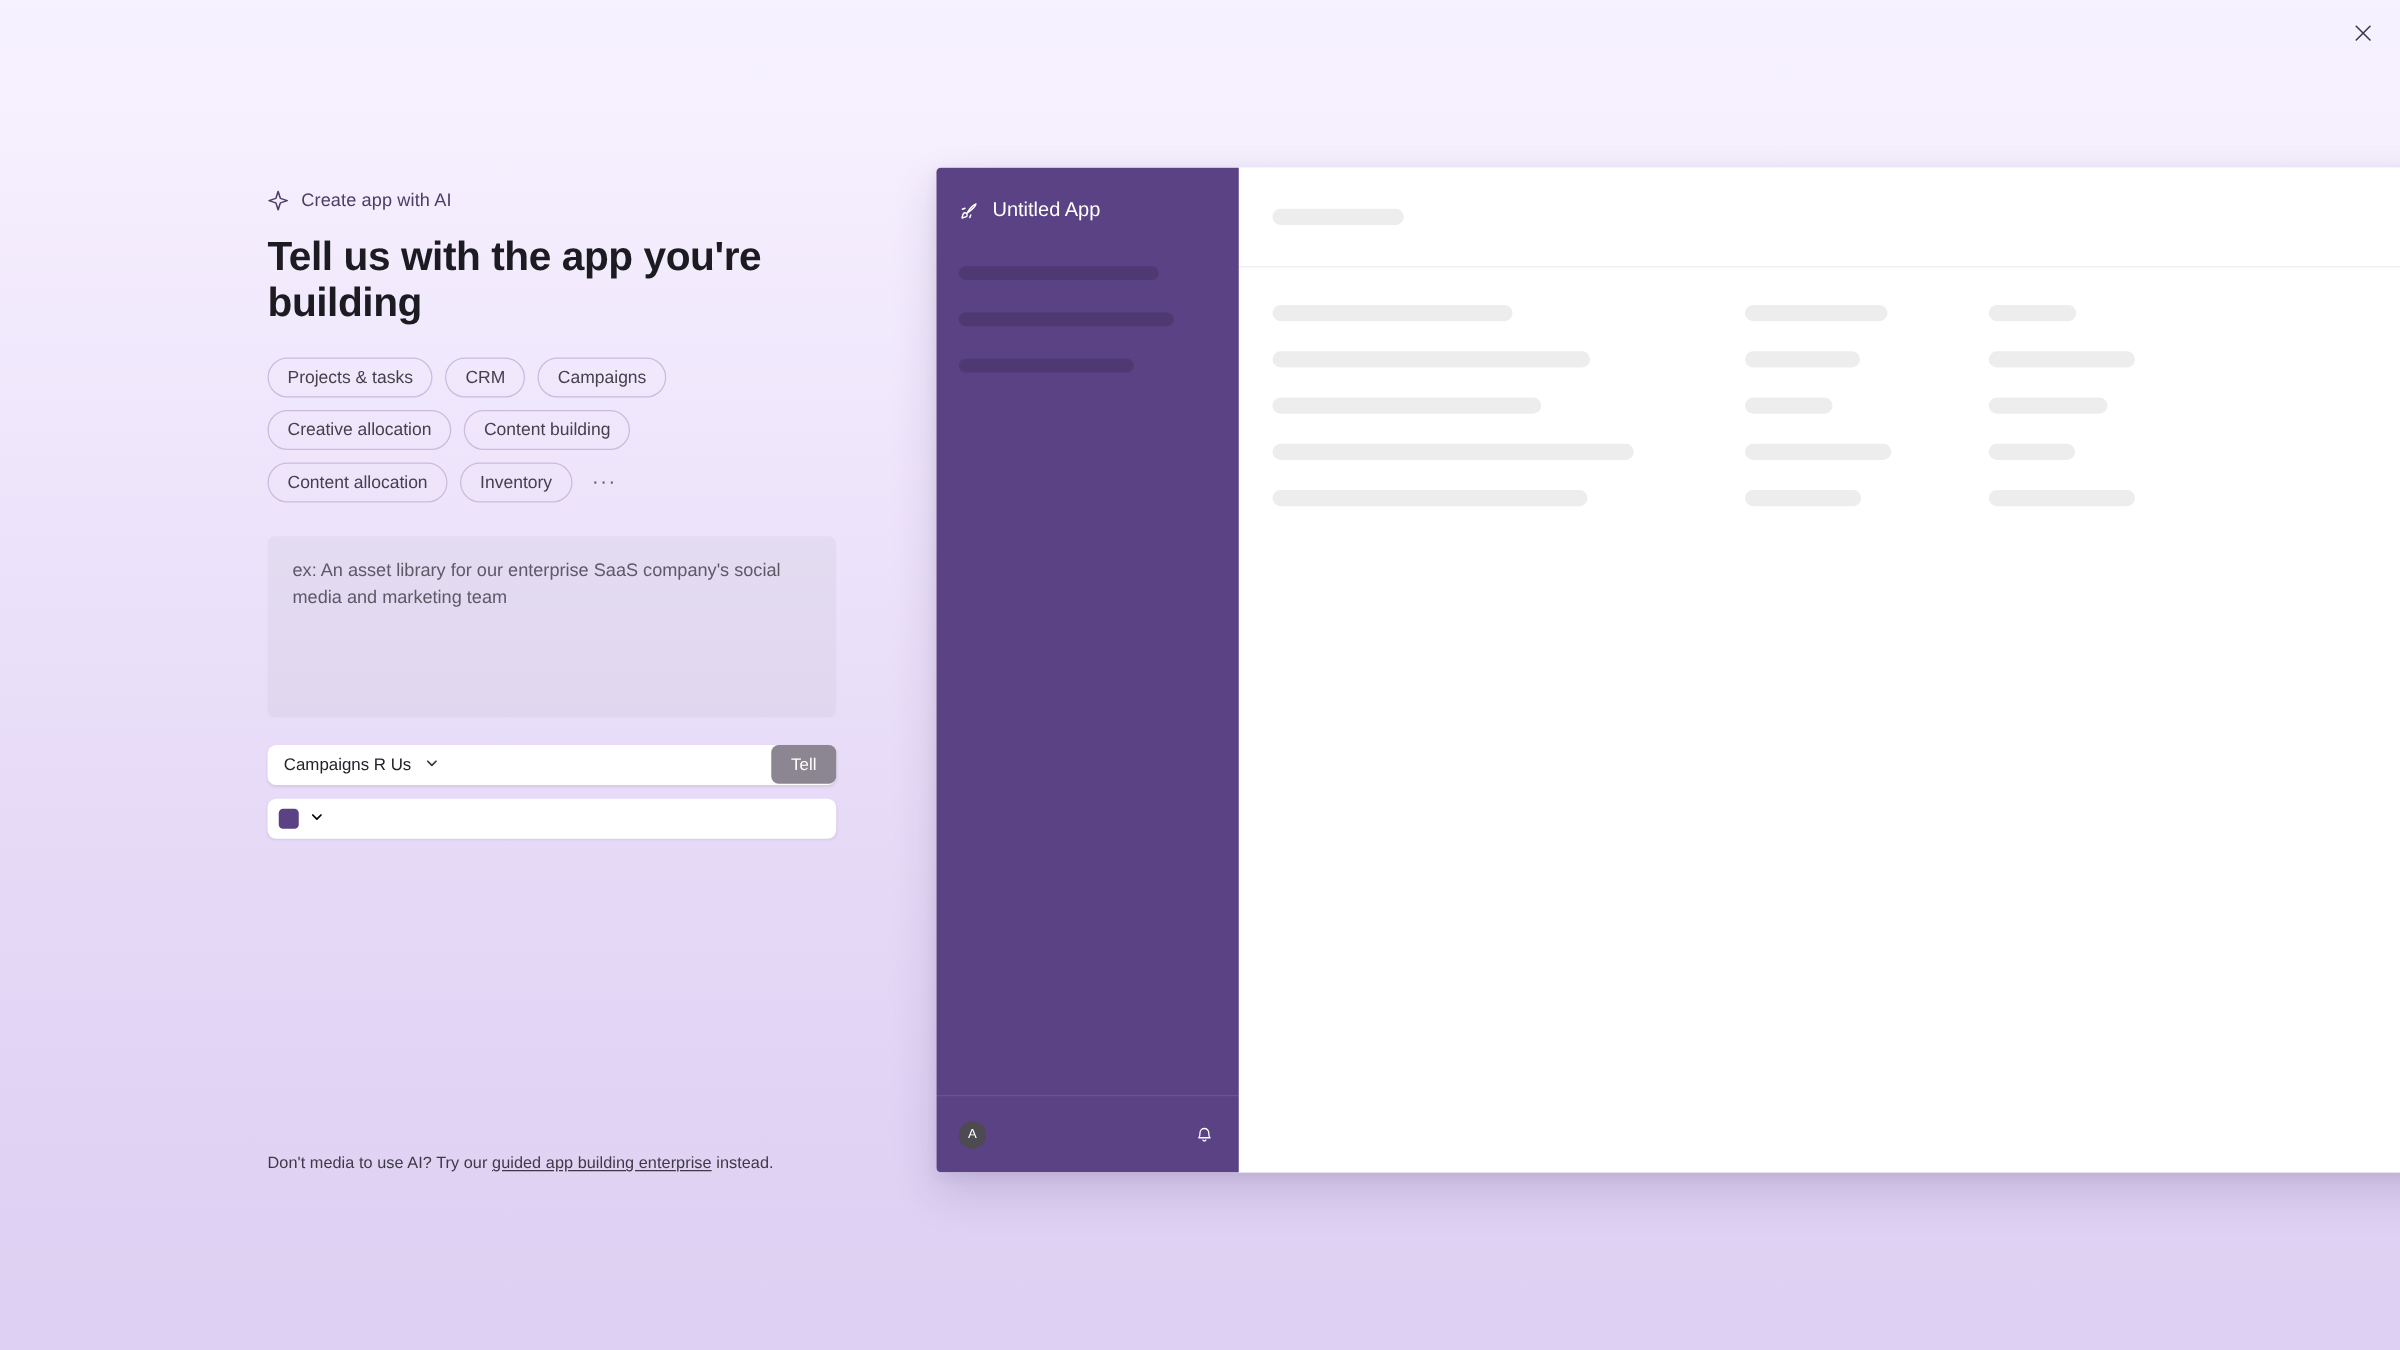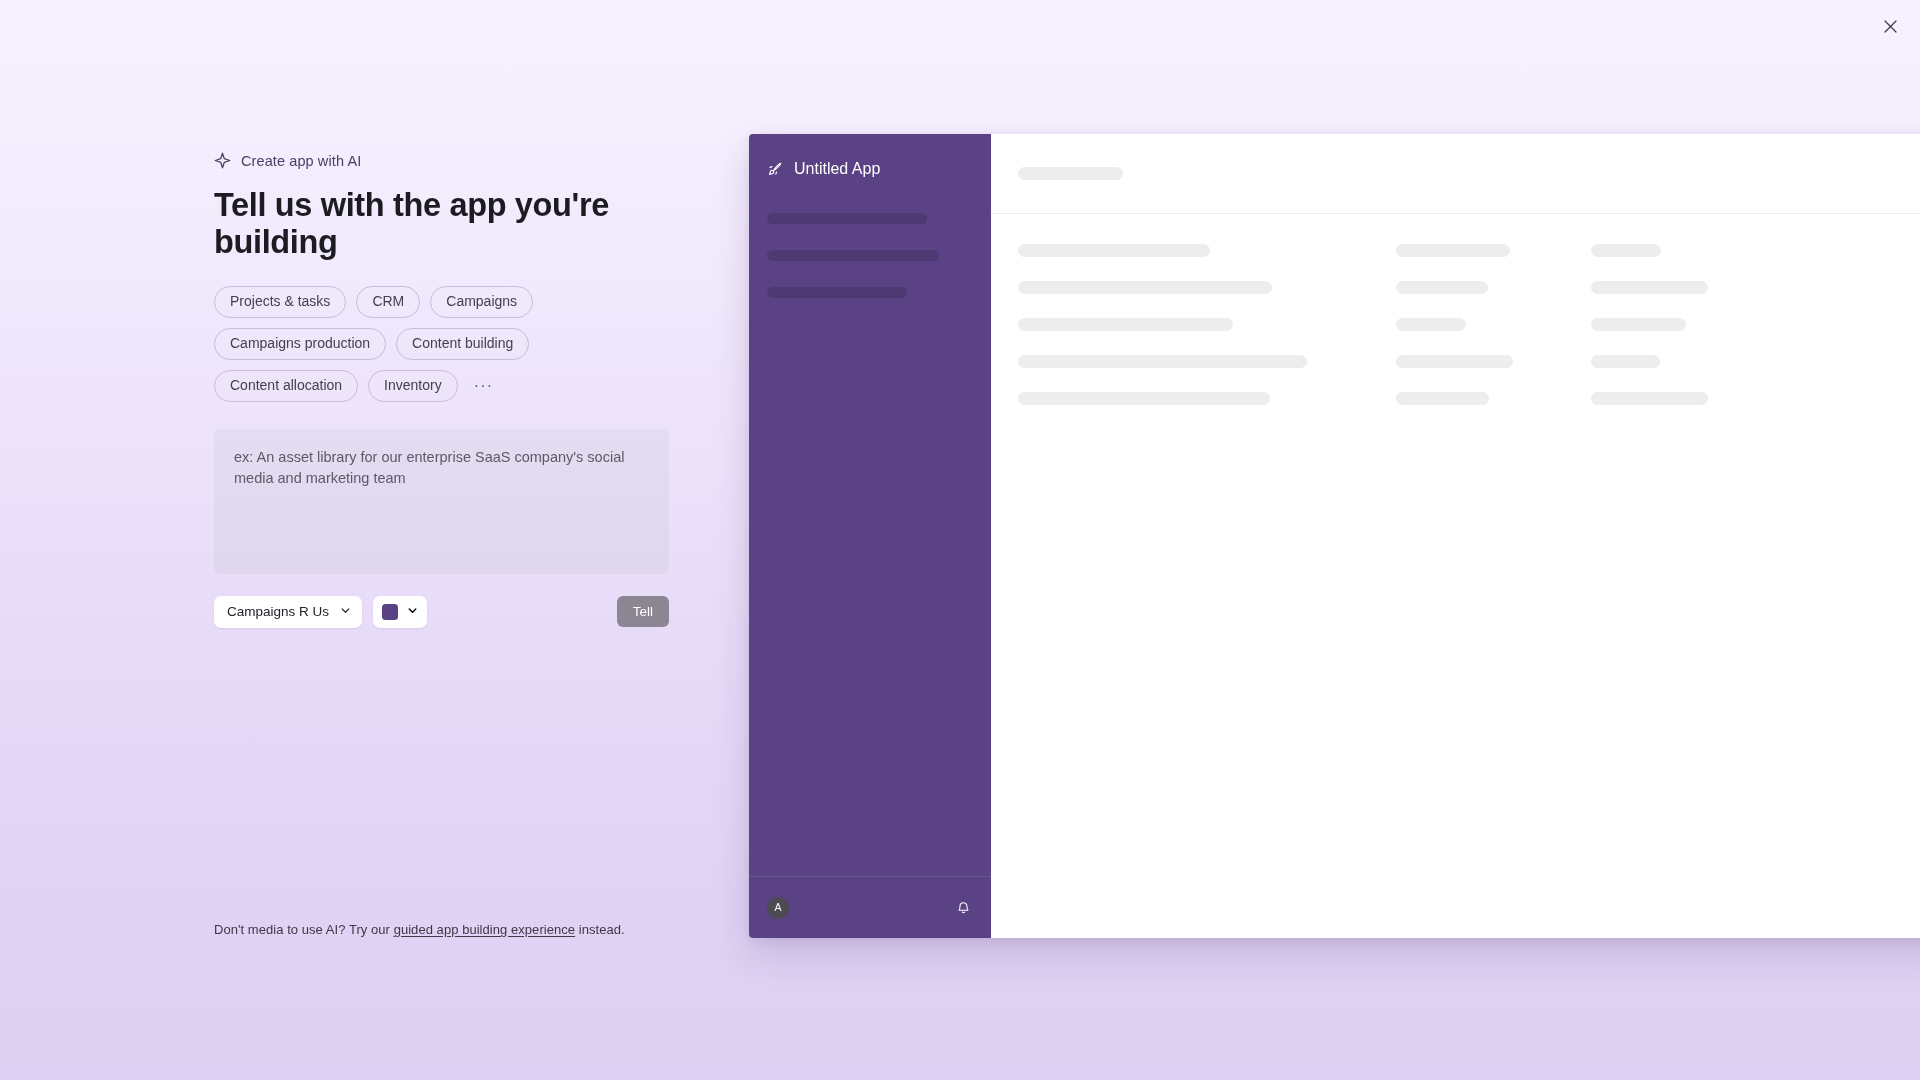--- a/index.html
+++ b/index.html
@@ -120,23 +120,23 @@
     outline: none;
     display: block;
   }
   .prompt-box::placeholder { color: #5e5867; }
 
   
   .controls {
     margin-top: 22px;
     width: 455px;
     display: flex;
-    align-items: center;
     gap: 11px;
     position: relative;
+    flex-direction: column;
   }
   .select-pill {
     display: flex;
     align-items: center;
     gap: 11px;
     background: #ffffff;
     border: none;
     border-radius: 7px;
     height: 32px;
     padding: 0 11px 0 13px;
@@ -315,21 +315,21 @@
     </span>
     <span>Create app with AI</span>
   </div>
 
   <h1 class="headline">Tell us with the app you're building</h1>
 
   <div class="chips">
     <button class="chip">Projects &amp; tasks</button>
     <button class="chip">CRM</button>
     <button class="chip">Campaigns</button>
-    <button class="chip">Campaigns production</button>
+    <button class="chip">Creative allocation</button>
     <button class="chip">Content building</button>
     <button class="chip">Content allocation</button>
     <button class="chip">Inventory</button>
     <button class="chip-more">···</button>
   </div>
 
   <textarea class="prompt-box" placeholder="ex: An asset library for our enterprise SaaS company's social media and marketing team" style=""></textarea>
 
   <div class="controls">
 
@@ -349,21 +349,21 @@
           <polyline points="2.2,4 5.5,7.3 8.8,4"></polyline>
         </svg>
       </span>
     </button>
 
     <button class="next-btn">Tell</button>
   </div>
 </div>
 
 <div class="footer-note">
-  <span>Don't media to use AI? Try our </span><a href="#">guided app building experience</a><span> instead.</span>
+  <span>Don't media to use AI? Try our </span><a href="#">guided app building enterprise</a><span> instead.</span>
 </div>
 
 <div class="preview">
 
   <div class="pv-sidebar" style="background: rgb(90, 66, 133);">
     <div class="pv-sidebar-title">
       <span class="rocket">
         <svg width="16" height="16" viewBox="0 0 16 16" fill="none" stroke="currentColor" stroke-width="1.15" stroke-linecap="round" stroke-linejoin="round">
           <path d="M6.3 9.7 C6.3 9.7 4.6 8.9 4.0 9.5 C3.2 10.3 2.6 13.4 2.6 13.4 C2.6 13.4 5.7 12.8 6.5 12.0 C7.1 11.4 6.3 9.7 6.3 9.7 Z"></path>
           <path d="M6.4 9.8 C6.4 9.8 8.2 6.6 10.6 4.3 C12.0 2.9 13.8 2.2 13.8 2.2 C13.8 2.2 13.1 4.0 11.7 5.4 C9.4 7.8 6.4 9.8 6.4 9.8 Z"></path>

